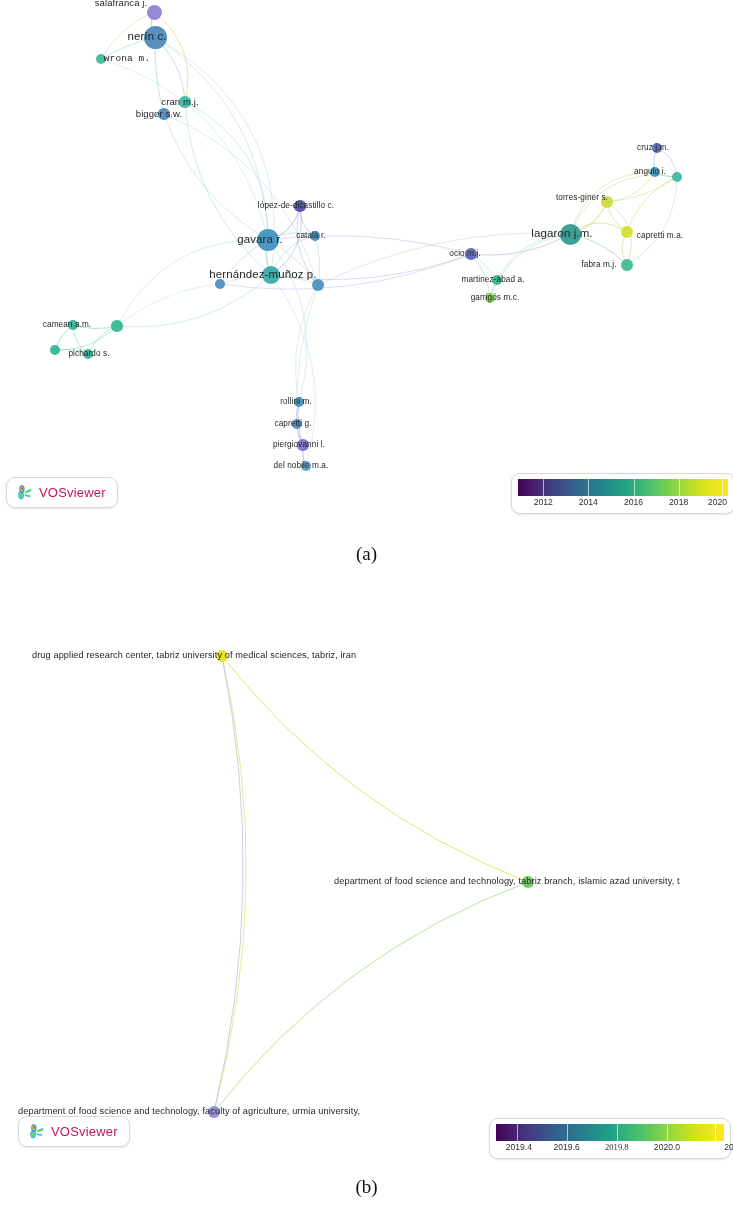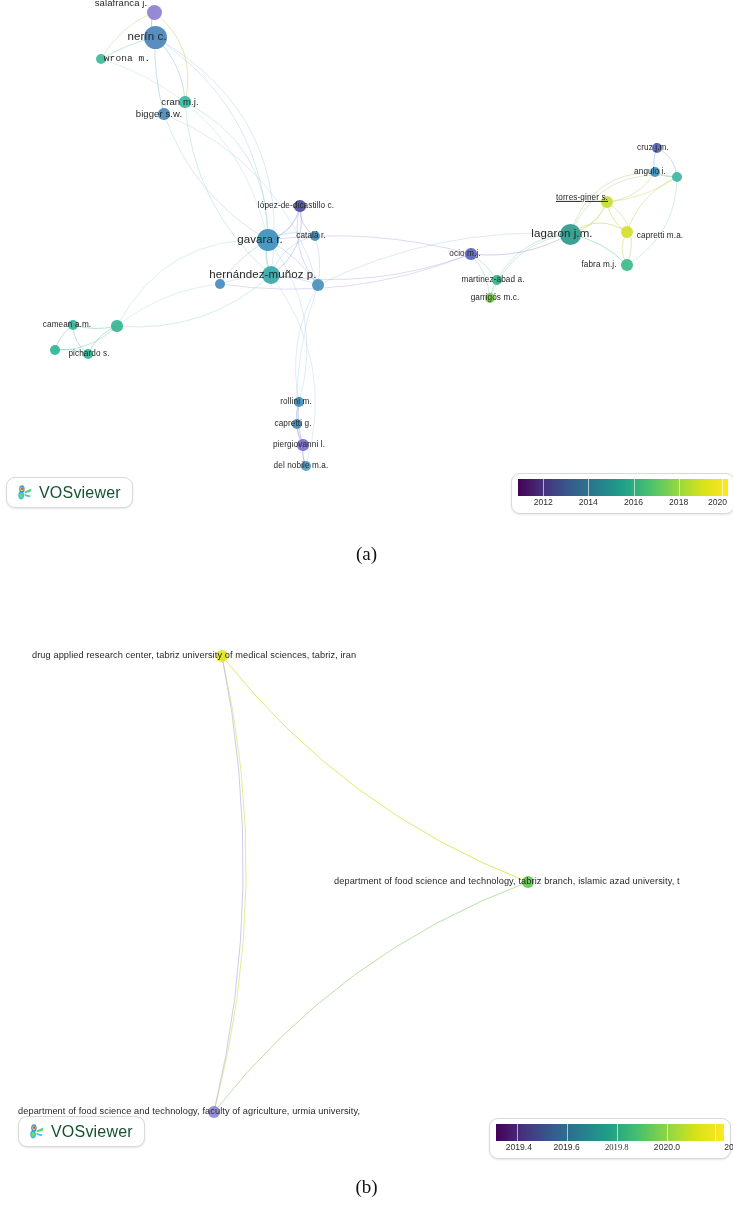--- a/index.html
+++ b/index.html
@@ -34,21 +34,21 @@
   
   .vos-badge{
     position:absolute;
     display:flex;align-items:center;gap:6px;
     background:#ffffff;
     border:1px solid #d9d9d9;
     border-radius:9px;
     padding:5px 11px 5px 7px;
     box-shadow:0 1px 2px rgba(0,0,0,.10);
   }
-  .vos-badge .vtxt{font-size:16px;color:#14532d;letter-spacing:.2px;}
+  .vos-badge .vtxt{font-size:13px;color:#be185d;letter-spacing:.2px;}
   .vos-logo{width:19px;height:19px;display:block;}
 
   
   .legend{
     position:absolute;
     background:#ffffff;
     border:1px solid #d9d9d9;
     border-radius:9px;
     padding:5px 6px 3px 6px;
     box-shadow:0 1px 2px rgba(0,0,0,.10);
@@ -165,21 +165,21 @@
         <div title="cran m.j." style="position: absolute; left: 179.4px; top: 96.4px; width: 11.2px; height: 11.2px; border-radius: 50%; background: rgb(59, 183, 159); opacity: 0.92;"></div>
         <div class="nlabel md" style="left: 180px; top: 102px;">cran m.j.</div>
         <div title="bigger s.w." style="position: absolute; left: 158.4px; top: 108.4px; width: 11.2px; height: 11.2px; border-radius: 50%; background: rgb(74, 137, 186); opacity: 0.92;"></div>
         <div class="nlabel md" style="left: 159px; top: 114px;">bigger s.w.</div>
         <div title="cruz j.m." style="position: absolute; left: 652px; top: 143px; width: 10px; height: 10px; border-radius: 50%; background: rgb(79, 97, 176); opacity: 0.92;"></div>
         <div class="nlabel sm" style="left: 653px; top: 148px;">cruz j.m.</div>
         <div title="angulo i." style="position: absolute; left: 649.8px; top: 166.8px; width: 10.4px; height: 10.4px; border-radius: 50%; background: rgb(63, 143, 182); opacity: 0.92;"></div>
         <div class="nlabel sm" style="left: 650px; top: 172px;">angulo i.</div>
         <div title="angulo-satellite" style="position: absolute; left: 671.6px; top: 171.6px; width: 10.8px; height: 10.8px; border-radius: 50%; background: rgb(63, 182, 164); opacity: 0.92;"></div>
         <div title="torres-giner s." style="position: absolute; left: 600.6px; top: 195.6px; width: 12.8px; height: 12.8px; border-radius: 50%; background: rgb(202, 219, 60); opacity: 0.92;"></div>
-        <div class="nlabel sm" style="left: 582px; top: 198px; text-decoration: underline;">torres-giner s.</div>
+        <div class="nlabel sm" style="left: 582px; top: 198px;">torres-giner s.</div>
         <div title="lagaron j.m." style="position: absolute; left: 559.5px; top: 223.5px; width: 21px; height: 21px; border-radius: 50%; background: rgb(42, 154, 140); opacity: 0.92;"></div>
         <div class="nlabel lg" style="left: 562px; top: 234px;">lagaron j.m.</div>
         <div title="cerqueira m.a." style="position: absolute; left: 620.8px; top: 225.8px; width: 12.4px; height: 12.4px; border-radius: 50%; background: rgb(213, 222, 46); opacity: 0.92;"></div>
         <div class="nlabel sm" style="left: 660px; top: 236px;">capretti m.a.</div>
         <div title="fabra m.j." style="position: absolute; left: 621.2px; top: 259.2px; width: 11.6px; height: 11.6px; border-radius: 50%; background: rgb(60, 187, 142); opacity: 0.92;"></div>
         <div class="nlabel sm" style="left: 599px; top: 265px;">fabra m.j.</div>
         <div title="ocio m.j." style="position: absolute; left: 465.4px; top: 248.4px; width: 11.2px; height: 11.2px; border-radius: 50%; background: rgb(90, 99, 185); opacity: 0.92;"></div>
         <div class="nlabel sm" style="left: 465px; top: 254px;">ocio m.j.</div>
         <div title="martinez-abad a." style="position: absolute; left: 492px; top: 275px; width: 10px; height: 10px; border-radius: 50%; background: rgb(47, 180, 140); opacity: 0.92;"></div>
         <div class="nlabel sm" style="left: 493px; top: 280px;">martinez-abad a.</div>

